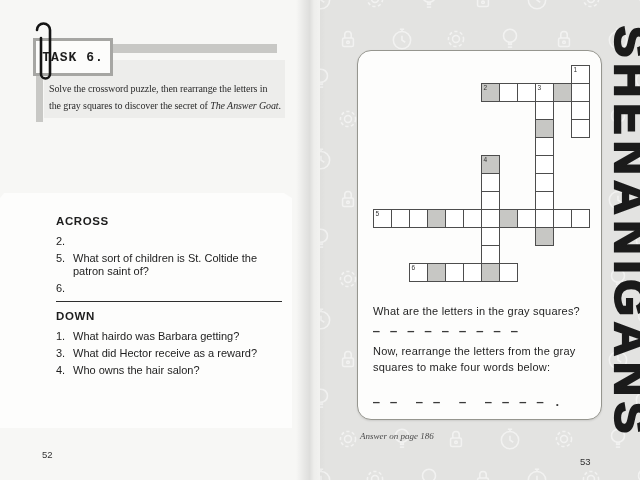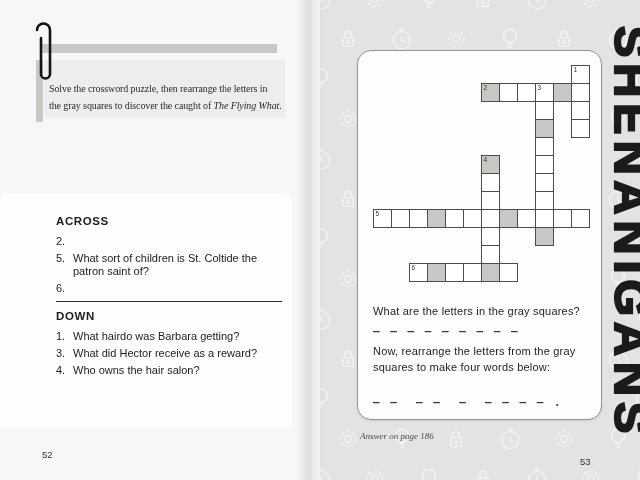--- a/index.html
+++ b/index.html
@@ -62,24 +62,27 @@
 
 <div class="spread">
 
   <div class="page-left">
     <div class="task-shadow-h"></div>
     <div class="task-shadow-v"></div>
 
     <div class="intro-panel">
       <div class="intro-text">
         <div>Solve the crossword puzzle, then rearrange the letters in</div>
-        <div><span>the gray squares to discover the caught of </span><i>The Flying What</i><span>.</span></div>
+        <div><span>the gray squares to discover the secret of </span><i>The Answer Goat</i><span>.</span></div>
       </div>
     </div>
 
+    <div class="task-box">
+      <span>TASK 6.</span>
+    </div>
 
     <svg class="paperclip" width="30" height="76" viewBox="0 0 30 76">
       <path d="M9 12 a6.5 6.5 0 0 1 13 0 v44 a4.5 4.5 0 0 1 -9 0 V20" fill="none" stroke="#141414" stroke-width="2.6" stroke-linecap="round"></path>
     </svg>
 
     <div class="clue-card" id="clue-card" style="clip-path: polygon(0px 100%, 0px 7px, 4px 2px, 12px 2px, 20px 2px, 28px 2px, 36px 2px, 44px 2px, 52px 2px, 60px 2px, 68px 2px, 76px 2px, 84px 2px, 92px 2px, 100px 2px, 108px 2px, 116px 2px, 124px 2px, 132px 2px, 140px 2px, 148px 2px, 156px 2px, 164px 2px, 172px 2px, 180px 2px, 188px 2px, 196px 2px, 204px 2px, 212px 2px, 220px 2px, 228px 2px, 236px 2px, 244px 2px, 252px 2px, 260px 2px, 268px 2px, 276px 2px, 284px 2px, 292px 7px, 292px 100%);">
       <div class="clue-heading">ACROSS</div>
       <div id="across-list">
           <div class="clue-item">
             <span class="clue-num">2.</span>

